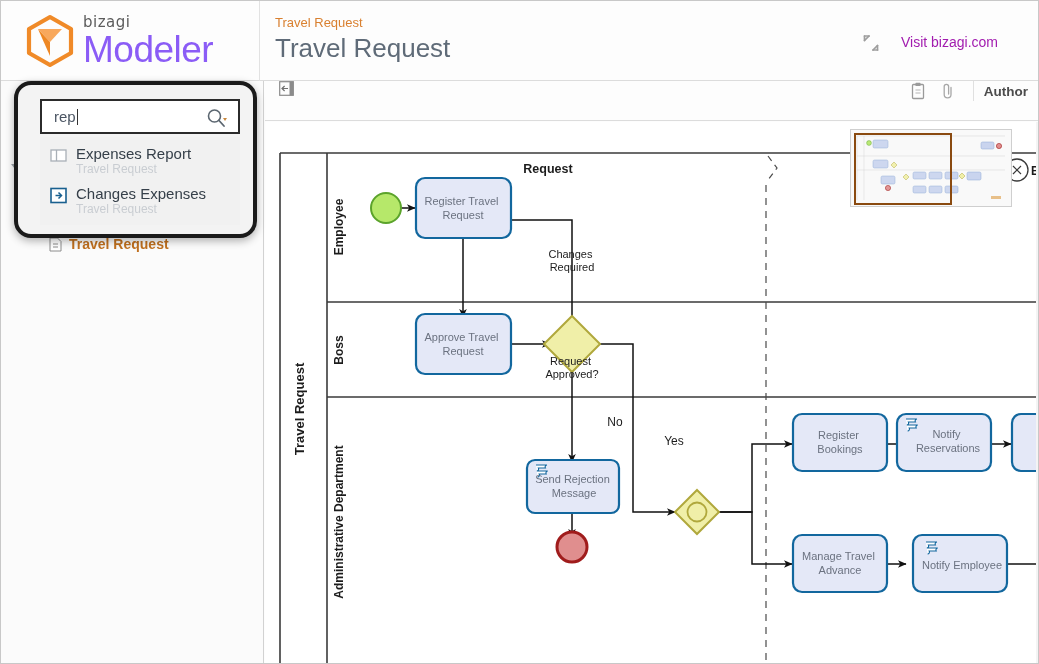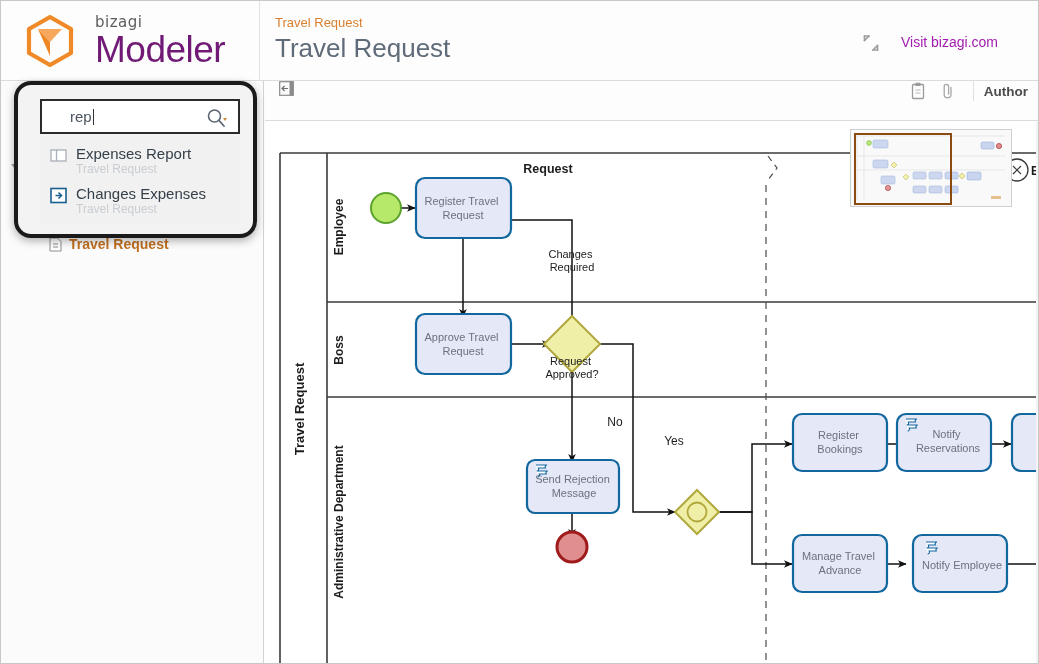--- a/index.html
+++ b/index.html
@@ -19,30 +19,30 @@
 
   
   .header {
     position: absolute; left:0; top:0;
     width: 1039px; height: 80px;
     background: #fdfdfd;
     border-bottom: 1px solid #dcdcdc;
   }
   .logo-wrap {
     position: absolute; left: 20px; top: 11px;
-    display: flex; align-items: center; gap: 16px;
+    display: flex; align-items: center; gap: 4px;
   }
   .logo-mark { width: 58px; height: 58px; }
   .logo-text { display:flex; flex-direction: column; line-height: 1; }
   .logo-bizagi {
     font-size: 15px; color: #5c5c5c; letter-spacing: .5px;
     font-family: "DejaVu Sans", sans-serif;
   }
   .logo-modeler {
-    font-size: 37px; color: #701a75; letter-spacing: -0.5px;
+    font-size: 37px; color: #8b5cf6; letter-spacing: -0.5px;
     margin-top: 1px;
     font-family: "Liberation Sans", sans-serif;
   }
   .header-divider {
     position: absolute; left: 258px; top: 0; width: 1px; height: 80px;
     background: #e2e2e2;
   }
   .title-block { position: absolute; left: 274px; top: 14px; }
   .title-sub {
     font-size: 13px; color: #d98030; line-height: 1.2;
@@ -97,21 +97,21 @@
     z-index: 40;
   }
   .search-field {
     position: absolute; left: 22px; top: 14px;
     width: 200px; height: 35px;
     background: #ffffff;
     border: 2px solid #2b2b2b;
     display: flex; align-items: center;
   }
   .search-input-text {
-    margin-left: 28px; font-size: 15px; color: #4b5563;
+    margin-left: 12px; font-size: 15px; color: #4b5563;
     position: relative;
   }
   .caret-bar {
     display:inline-block; width:1px; height:16px;
     background:#333; margin-left:1px; vertical-align:-3px;
   }
   .search-ico-wrap {
     position: absolute; right: 10px; top: 7px;
     width: 22px; height: 21px; cursor: pointer;
   }

